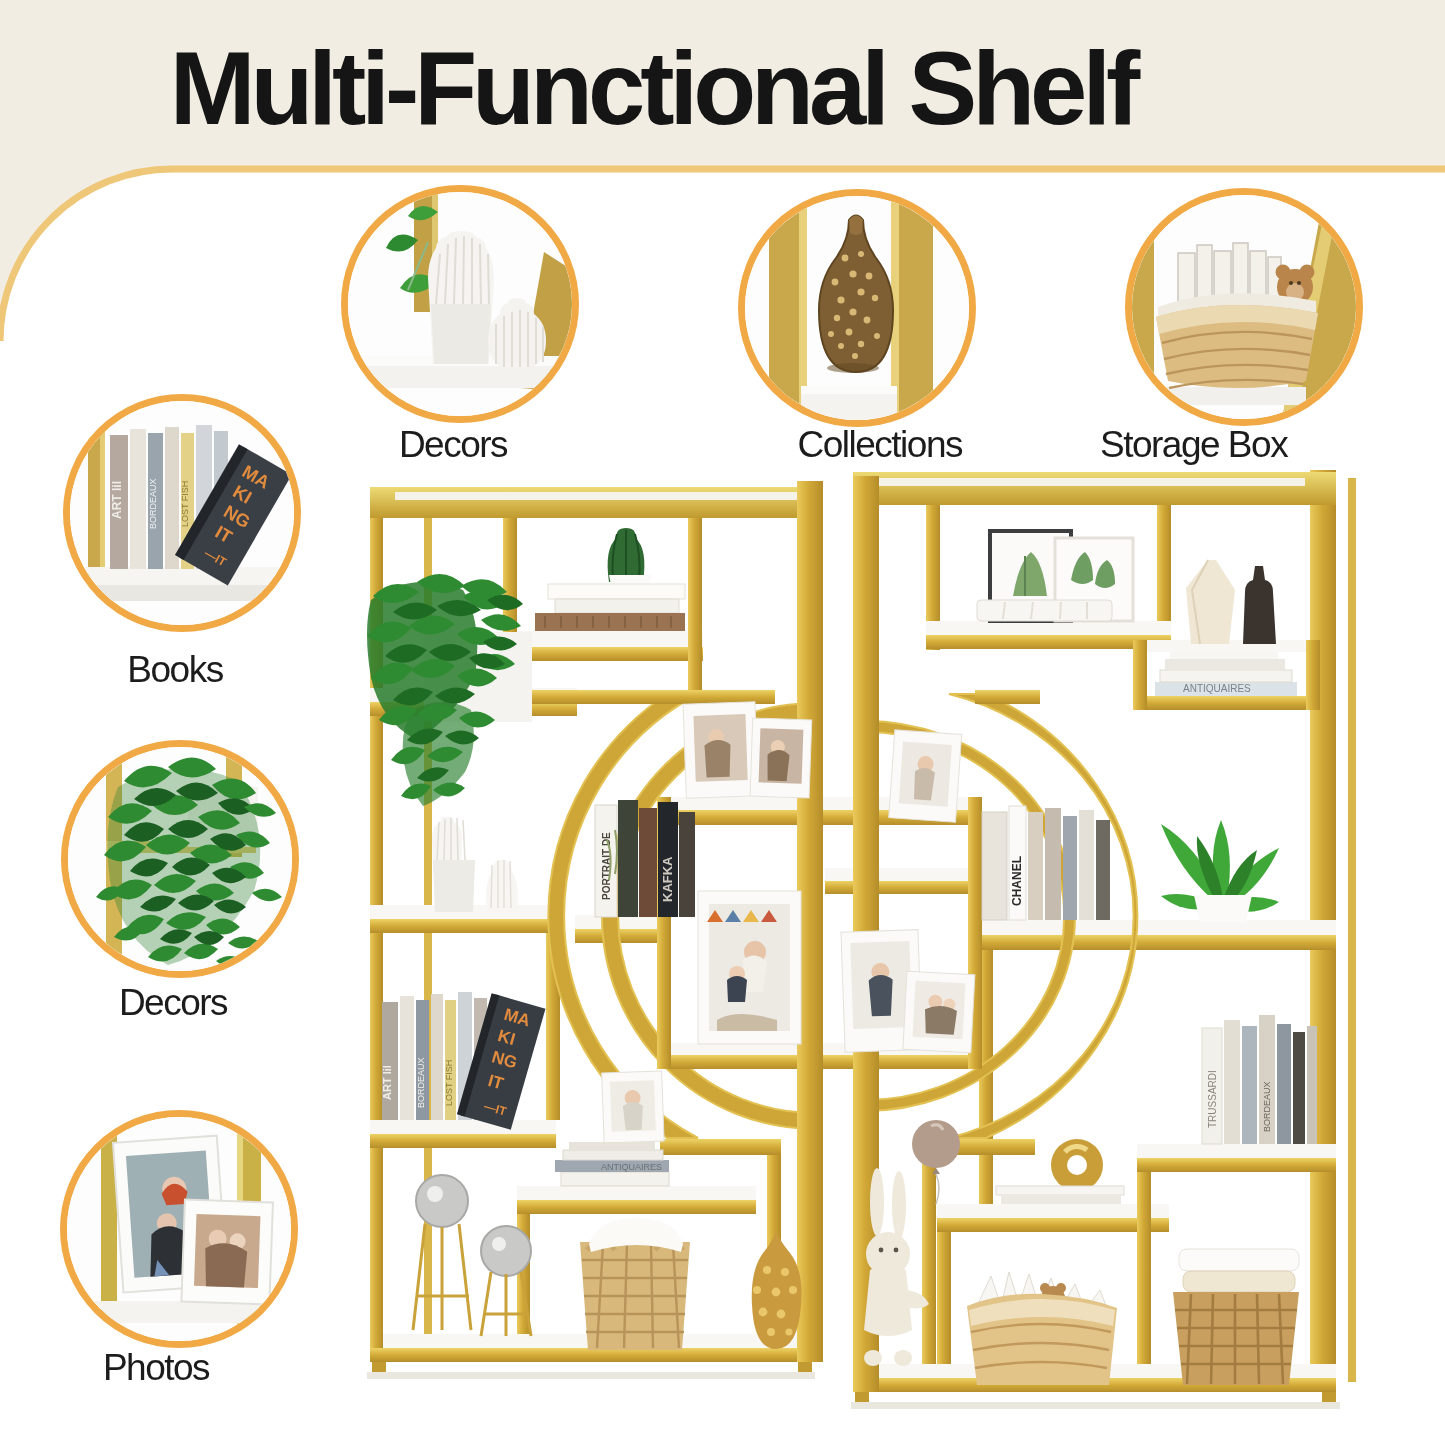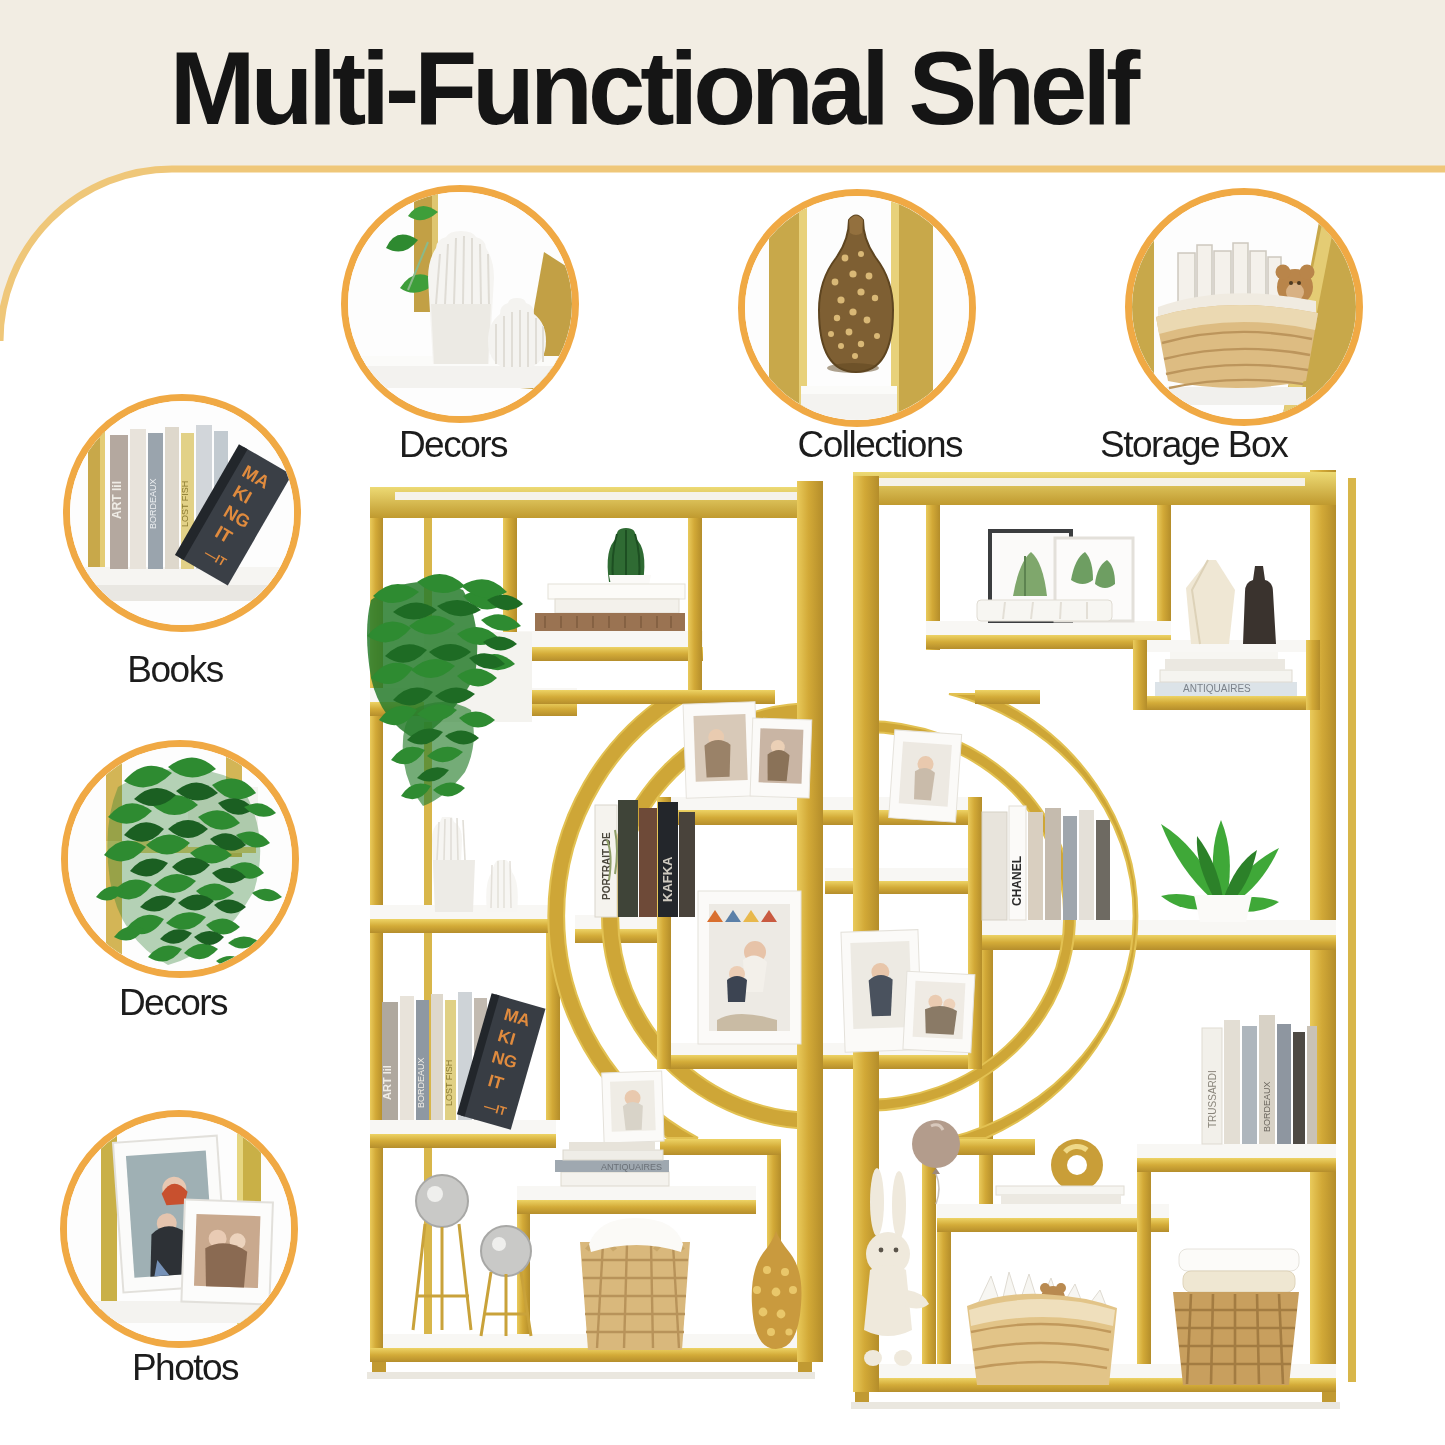--- a/index.html
+++ b/index.html
@@ -236,21 +236,21 @@
   <g transform="rotate(2 160 140)">
     <rect x="116" y="84" width="88" height="102" fill="#fcfcfb" stroke="#e2e0db" stroke-width="2"></rect>
     <rect x="128" y="98" width="64" height="72" fill="#c9a98e"></rect>
     <circle cx="150" cy="122" r="9" fill="#e9cbb4"></circle>
     <circle cx="170" cy="124" r="8" fill="#ecd3bd"></circle>
     <path d="M138,132 q20,-12 42,2 l-2,36 h-38 Z" fill="#8a6a52"></path>
   </g>
 </svg>
 </div>
 
-<div class="lbl" style="left:73px;top:1347px;width:224px;text-align:center;">Photos</div>
+<div class="lbl" style="left:44px;top:1347px;width:224px;text-align:center;">Photos</div>
 
 <svg id="product" width="1080" height="985" viewBox="0 0 1080 985" style="position:absolute;left:365px;top:460px;">
 <defs>
   <linearGradient id="gv" x1="0" y1="0" x2="1" y2="0">
     <stop offset="0" stop-color="#E9CA5B"></stop>
         <stop offset="0.45" stop-color="#D2A937"></stop>
         <stop offset="1" stop-color="#B48D2A"></stop>
   </linearGradient>
   <linearGradient id="gh" x1="0" y1="0" x2="0" y2="1">
     <stop offset="0" stop-color="#EDD365"></stop>

